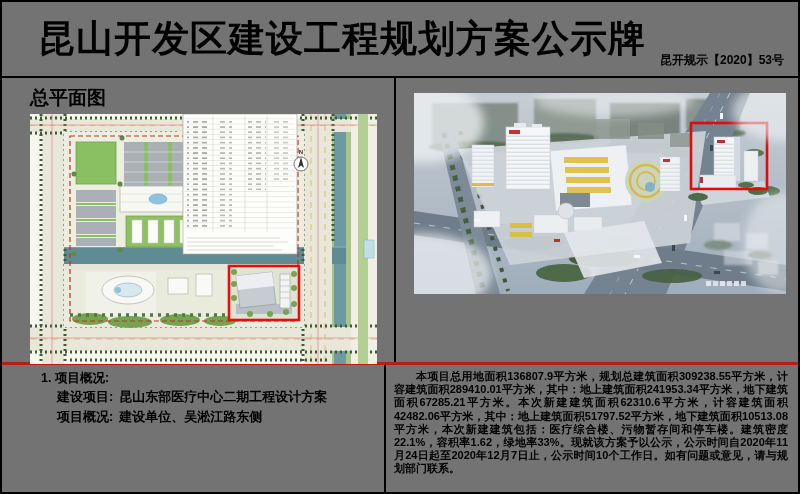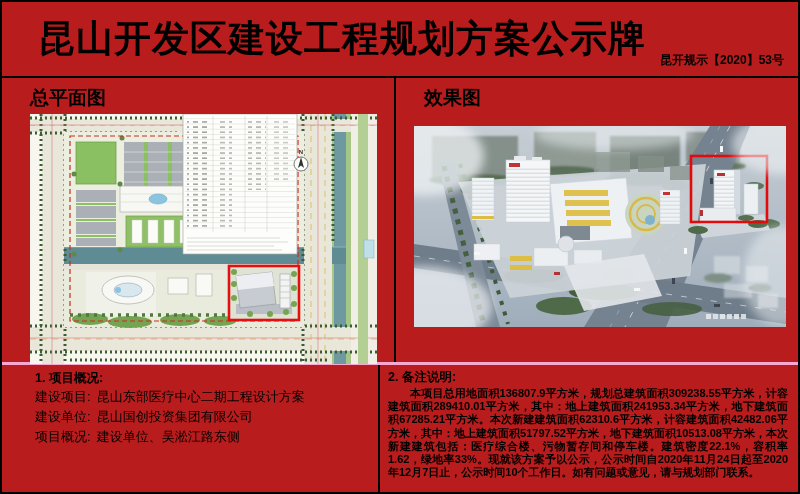--- a/index.html
+++ b/index.html
@@ -1,31 +1,31 @@
 <!DOCTYPE html>
 <html><head>
 <meta charset="utf-8">
 <style>
   html,body{margin:0;padding:0;background:#fff;}
   body{width:800px;height:494px;font-family:"Liberation Sans","DejaVu Sans",sans-serif;color:#000;}
-  .board{box-sizing:border-box;width:800px;height:494px;border:2px solid #000;background:#b91c1c;overflow:hidden;}
+  .board{box-sizing:border-box;width:800px;height:494px;border:2px solid #000;background:#737373;overflow:hidden;}
   .header{position:relative;height:74px;border-bottom:2px solid #000;}
   .main-title{position:absolute;left:36px;top:12px;font-size:37px;font-weight:900;letter-spacing:1px;white-space:nowrap;}
   .doc-no{position:absolute;right:14px;bottom:7px;font-size:12px;font-weight:700;}
   .mid{display:flex;height:284px;}
   .mid-left{box-sizing:border-box;width:394px;border-right:2px solid #000;}
   .mid-right{flex:1;}
   .panel-title{margin:7px 0 0 28px;font-size:19px;font-weight:800;}
   .plan-wrap{margin:3px 0 0 28px;}
   .render-wrap{margin:15px 0 0 18px;}
-  .bottom{display:flex;border-top:3px solid #f9a8d4;height:129px;}
+  .bottom{display:flex;border-top:3px solid #b91c1c;height:129px;padding-left:6px;}
   .bottom-left{box-sizing:border-box;width:378px;border-right:2px solid #000;padding:5px 8px 0 33px;}
   .bottom-right{flex:1;padding:4px 10px 0 8px;overflow:hidden;}
   .sec-heading{font-size:12.5px;font-weight:800;line-height:17px;}
-  .ov-line{font-size:13px;font-weight:400;line-height:20px;white-space:nowrap;}
+  .ov-line{font-size:13px;font-weight:700;line-height:20px;white-space:nowrap;margin-left:16px;}
   .ov-line .lbl{margin-right:6px;}
   .remarks-body{font-size:11px;font-weight:700;line-height:13.2px;text-indent:2em;margin:1px 0 16px 0;text-align:justify;}
   .remarks-contact{font-size:11px;font-weight:700;line-height:13.4px;}
   svg{display:block;}
 </style>
 </head>
 <body>
 
 <div class="board">
 
@@ -214,21 +214,20 @@
 
           <g>
             <rect x="328" y="0" width="10" height="250" fill="#b3cf93"></rect>
             <rect x="334" y="126" width="10" height="18" fill="#bfe0e8" stroke="#8fb6c2" stroke-width="0.6"></rect>
           </g>
         </svg>
       </div>
     </div>
 
     <div class="mid-right">
-      <div class="panel-title">效果图</div>
       <div class="render-wrap">
         <svg width="372" height="201" viewBox="0 0 372 201">
           <defs>
             <linearGradient id="skyG" x1="0" y1="0" x2="0" y2="1">
               <stop offset="0" stop-color="#c6cdd4"></stop>
                 <stop offset="1" stop-color="#9fadbb"></stop>
             </linearGradient>
             <pattern id="winP" width="6" height="4" patternUnits="userSpaceOnUse">
               <line x1="0" y1="3.2" x2="6" y2="3.2" stroke="#c3cbd3" stroke-width="0.8"></line>
             </pattern>
@@ -369,26 +368,22 @@
   </div>
 
   <div class="bottom">
 
     <div class="bottom-left">
       <div class="sec-heading">1. 项目概况:</div>
       <div class="ov-line">
         <span class="lbl">建设项目:</span><span>昆山东部医疗中心二期工程设计方案</span>
       </div>
       <div class="ov-line">
-        <span class="lbl">建设单位:</span><span>昆山国创投资集团有限公司</span>
-      </div>
-      <div class="ov-line">
         <span class="lbl">项目概况:</span><span>建设单位、吴淞江路东侧</span>
       </div>
     </div>
 
     <div class="bottom-right">
-      <div class="sec-heading">2. 备注说明:</div>
       <p class="remarks-body">本项目总用地面积136807.9平方米，规划总建筑面积309238.55平方米，计容建筑面积289410.01平方米，其中：地上建筑面积241953.34平方米，地下建筑面积67285.21平方米。本次新建建筑面积62310.6平方米，计容建筑面积42482.06平方米，其中：地上建筑面积51797.52平方米，地下建筑面积10513.08平方米，本次新建建筑包括：医疗综合楼、污物暂存间和停车楼。建筑密度22.1%，容积率1.62，绿地率33%。现就该方案予以公示，公示时间自2020年11月24日起至2020年12月7日止，公示时间10个工作日。如有问题或意见，请与规划部门联系。</p>
     </div>
   </div>
 
 </div>
 
 </body></html>

